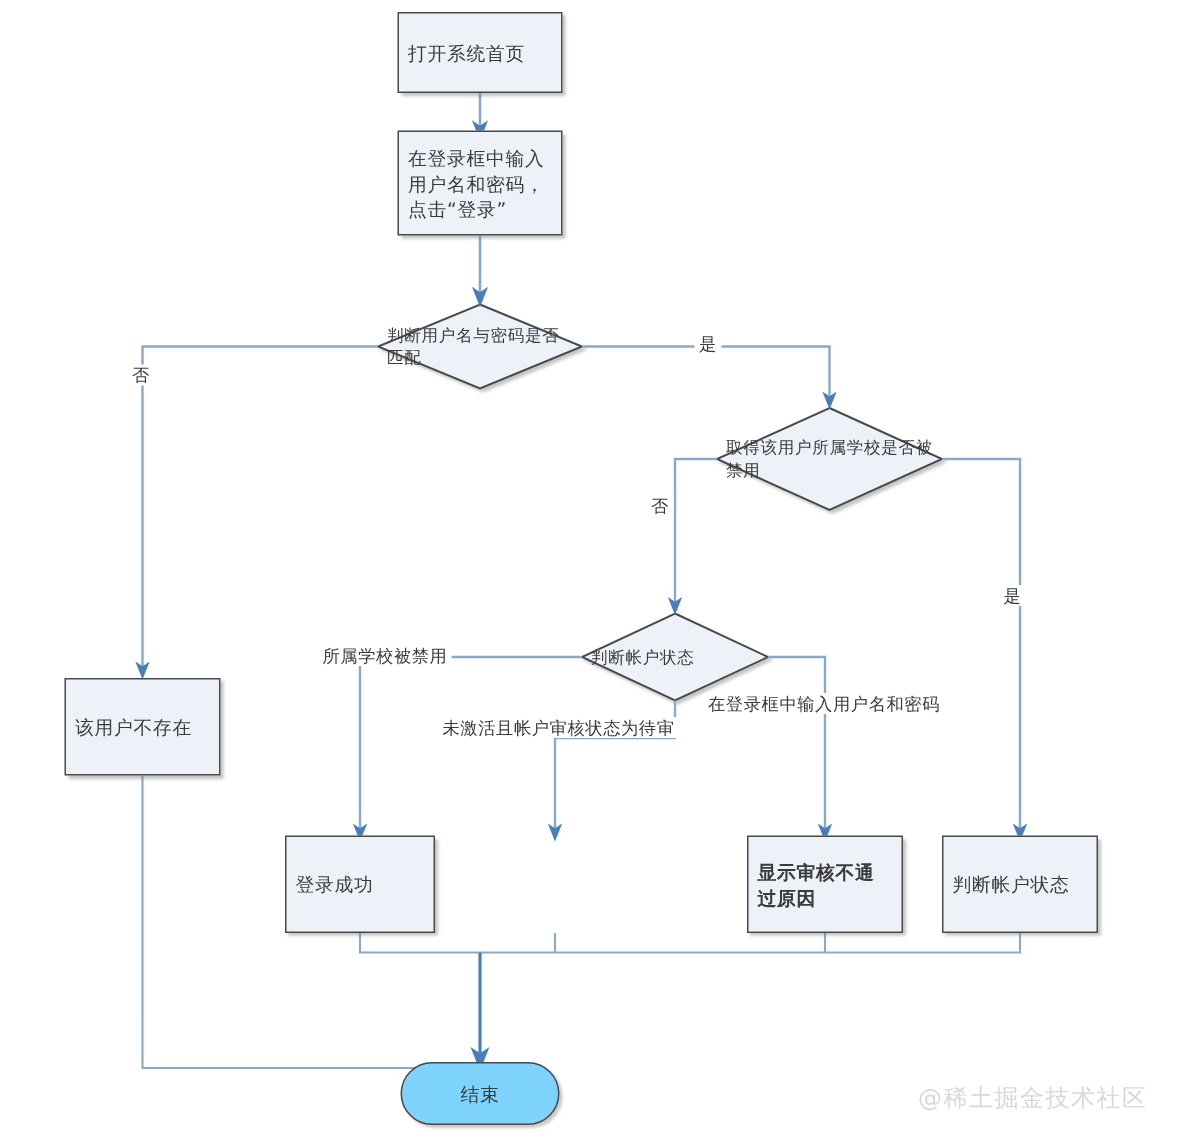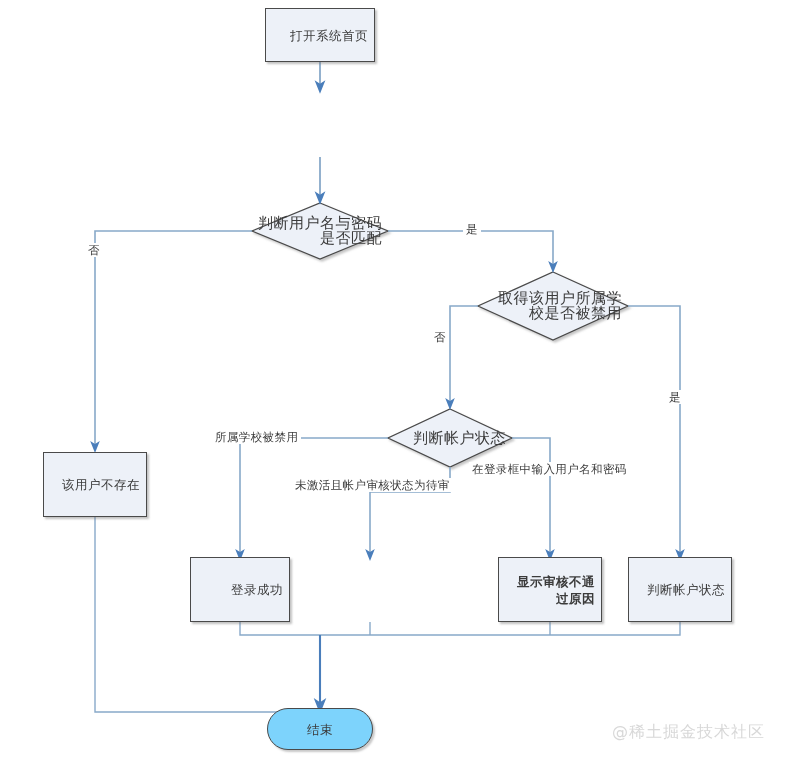--- a/index.html
+++ b/index.html
@@ -11,21 +11,21 @@
     overflow:hidden;
     position:relative;
   }
   #canvas{position:relative;width:788px;height:765px;}
   svg#wires{position:absolute;left:0;top:0;width:788px;height:765px;}
 
   .node{
     position:absolute;
     box-sizing:border-box;
     display:flex;align-items:center;justify-content:center;
-    text-align:right;
+    text-align:left;
     color:#3b3b3b;
     font-size:12.5px;
     line-height:17px;
     letter-spacing:.5px;
   }
   .proc{
     background:#edf1f8;
     border:1.3px solid #4a4a4a;
     box-shadow:2px 2px 2px rgba(120,120,120,.45);
     padding:2px 6px;
@@ -37,21 +37,21 @@
     border-radius:26px;
     box-shadow:2px 2px 2px rgba(120,120,120,.40);
   }
   .diamond{
     background:transparent;
     border:none;
     box-shadow:none;
   }
   .diamond .dtext{
     position:relative;z-index:3;
-    font-size:15px;line-height:15px;
+    font-size:11px;line-height:15px;
     color:#3b3b3b;
     width:100%;
     padding:0 6px;
     box-sizing:border-box;
   }
   .edge-label{
     position:absolute;
     font-size:11.5px;
     color:#3b3b3b;
     background:#ffffff;
@@ -114,20 +114,23 @@
 
     <line x1="320" y1="635" x2="320" y2="706" stroke="#4a7ebb" stroke-width="2.1" marker-end="url(#arrow)"></line>
 
     <path d="M95,517 L95,712 L320,712" fill="none" stroke="#88a9c9" stroke-width="1.4"></path>
   </svg>
 
   <div class="node proc" style="left:265px;top:8px;width:110px;height:54px;">
     <span>打开系统首页</span>
   </div>
 
+  <div class="node proc" style="left:265px;top:87px;width:110px;height:70px;">
+    <span>在登录框中输入用户名和密码，点击“登录”</span>
+  </div>
 
   <div class="node diamond" style="left:252px;top:203px;width:136px;height:56px;">
     <div class="dtext">判断用户名与密码是否匹配</div>
   </div>
 
   <div class="node diamond" style="left:478px;top:272px;width:150px;height:68px;">
     <div class="dtext">取得该用户所属学校是否被禁用</div>
   </div>
 
   <div class="node diamond" style="left:388px;top:409px;width:124px;height:58px;">

